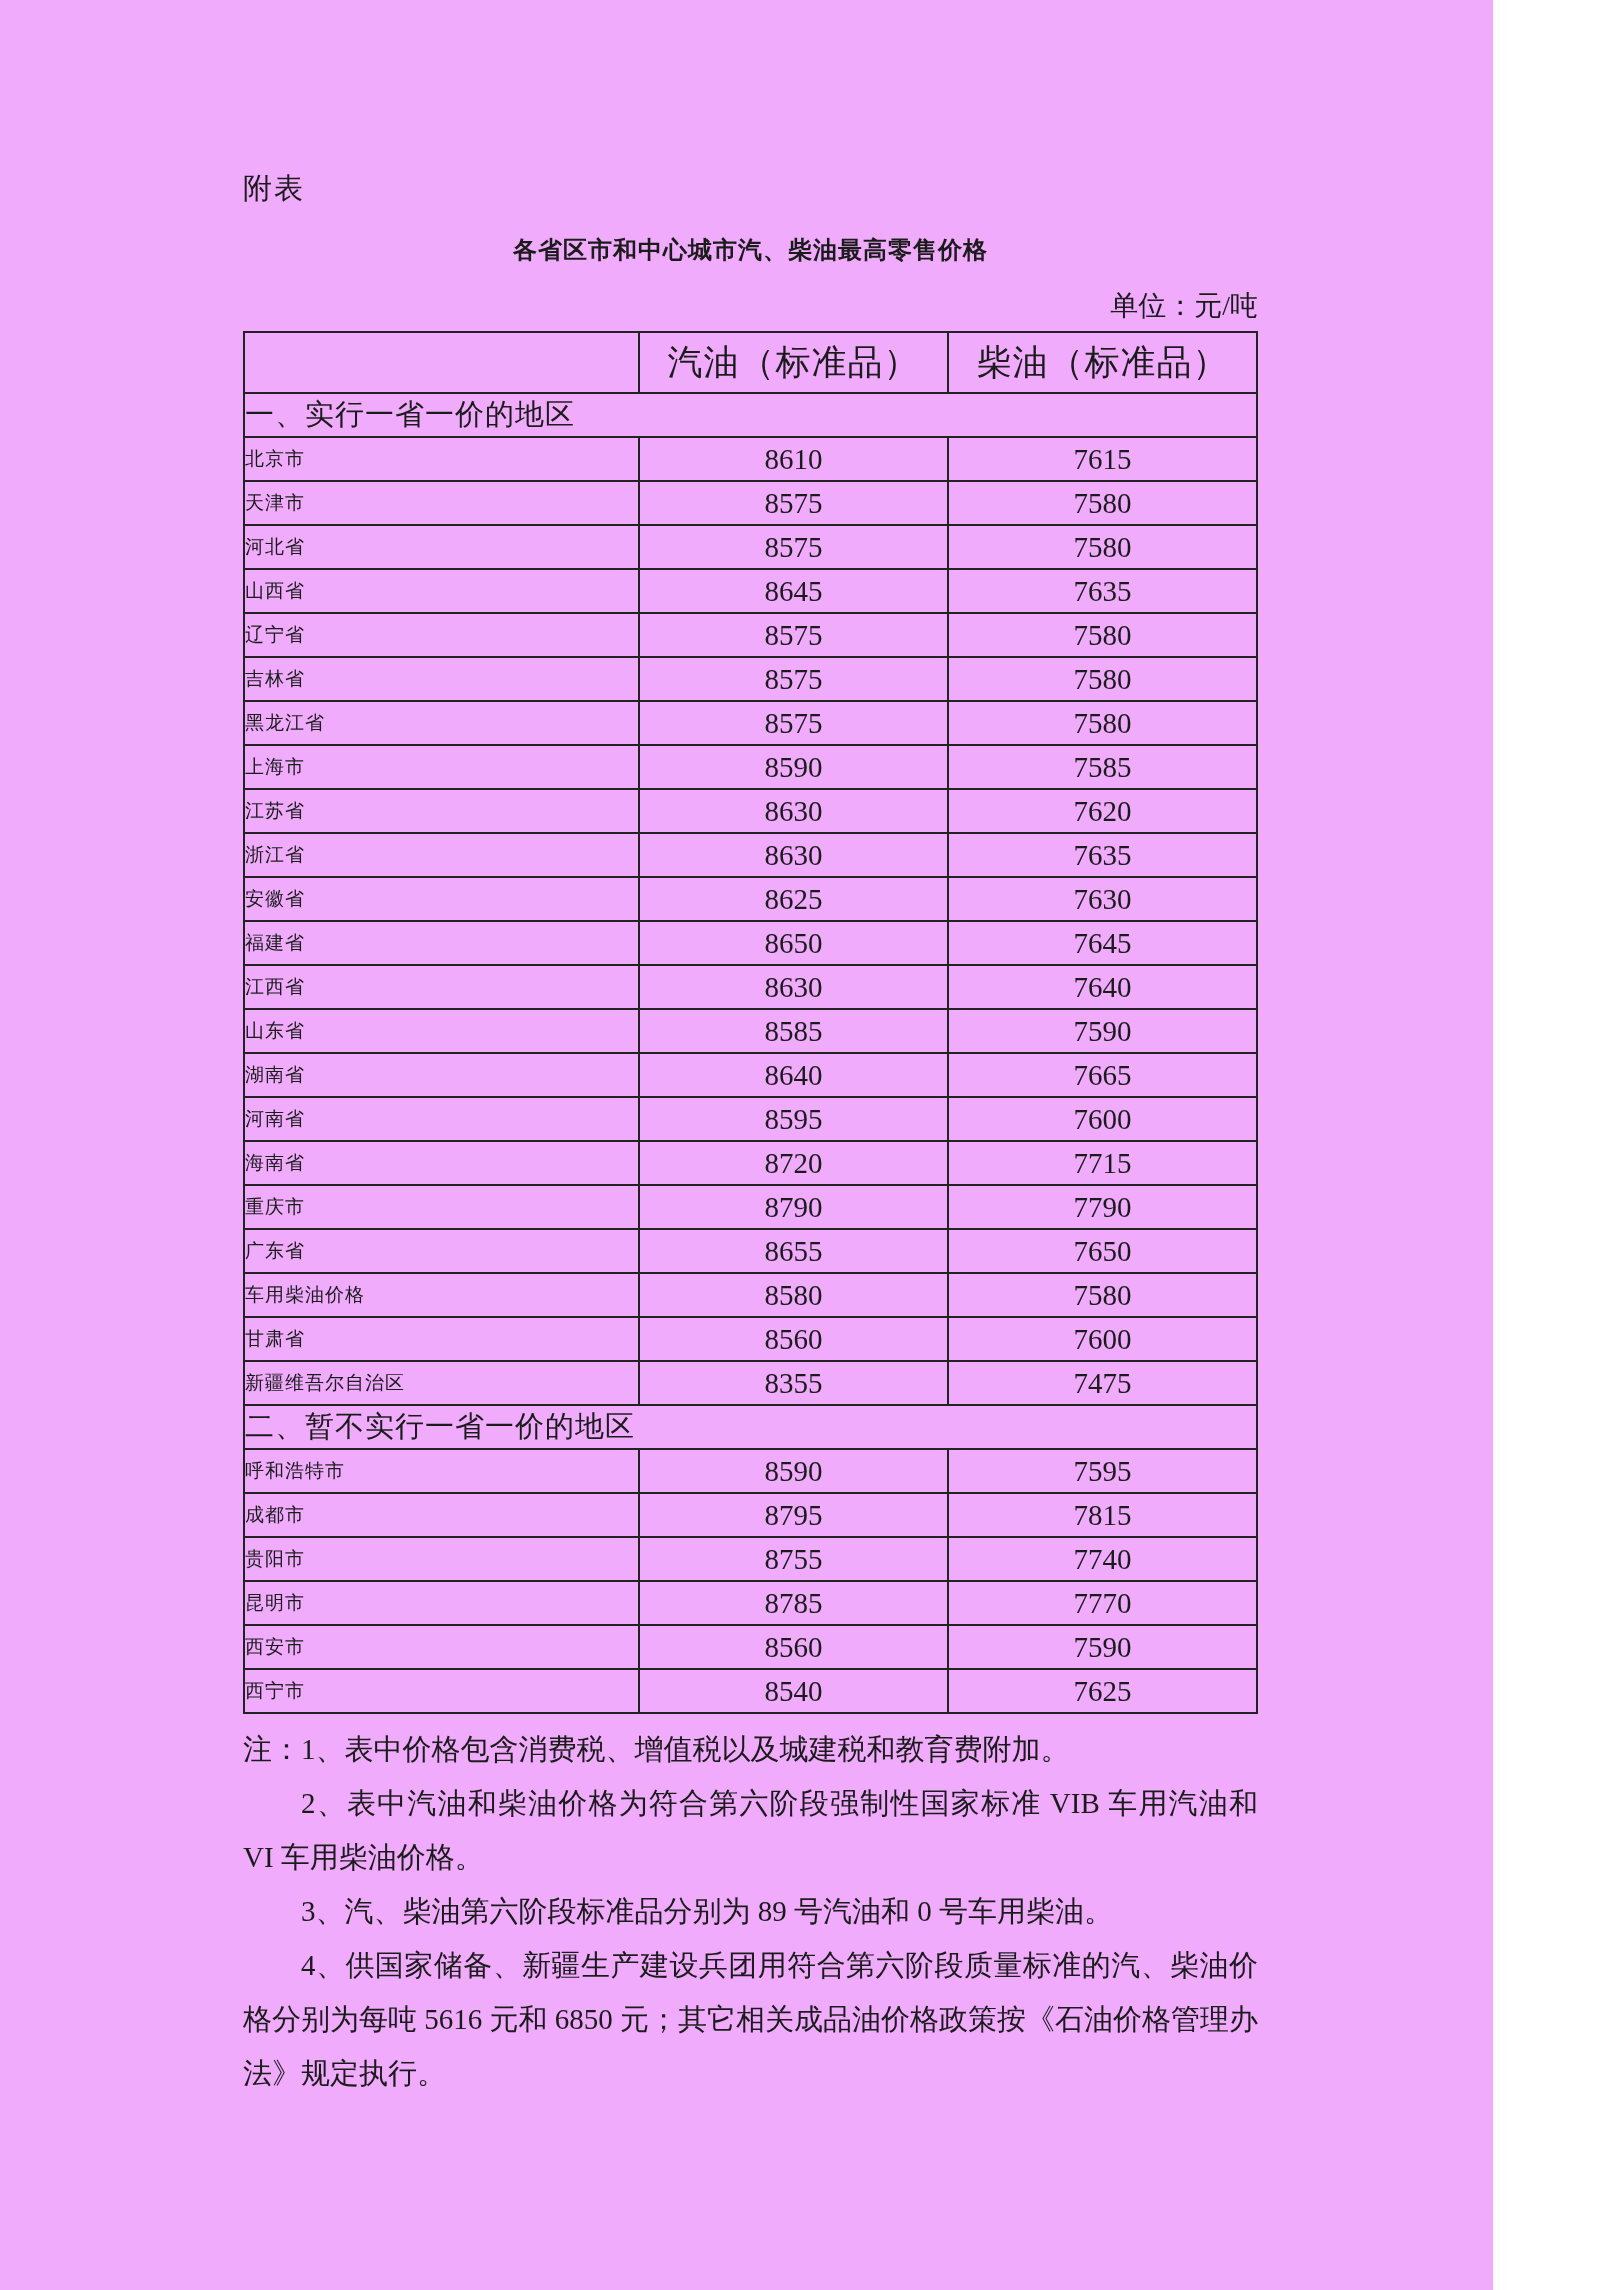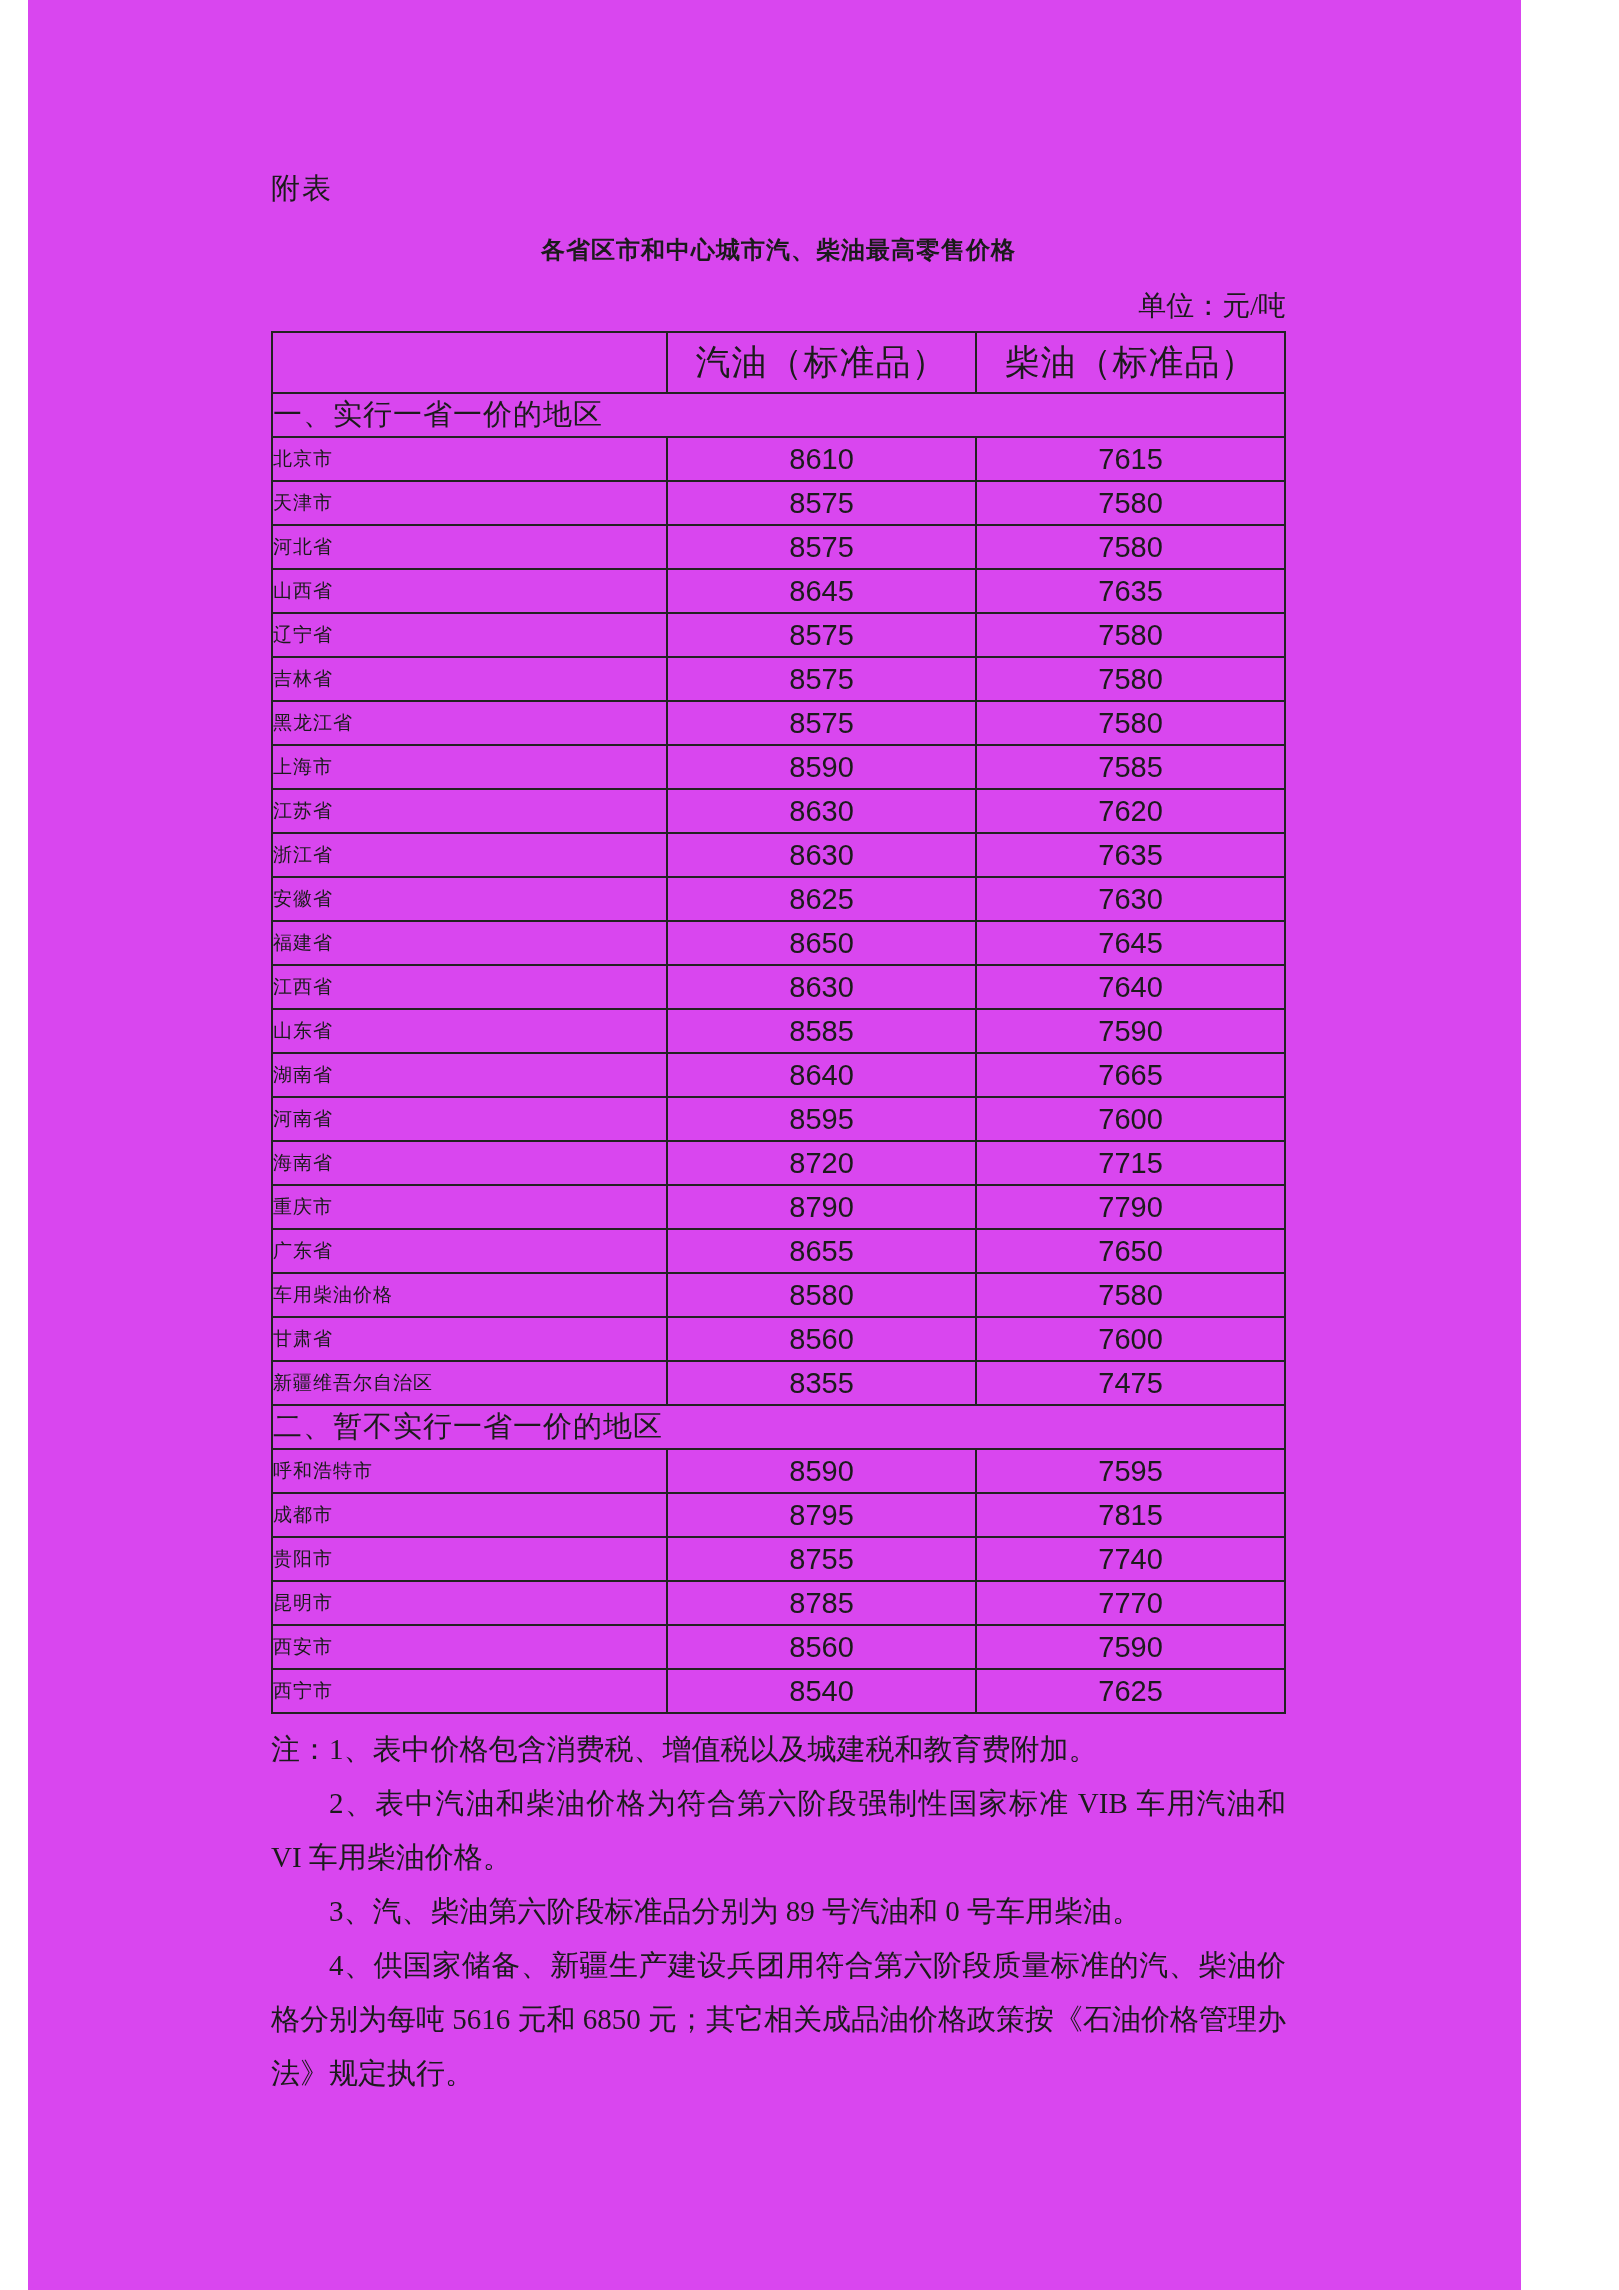--- a/index.html
+++ b/index.html
@@ -6,23 +6,22 @@
   body {
     width: 1619px; height: 2291px;
     font-family: "Liberation Serif", "DejaVu Serif", serif;
     color: #1b1b1b;
     -webkit-font-smoothing: antialiased;
   }
   .page {
     box-sizing: border-box;
     width: 1493px; height: 2291px;
     padding: 167px 235px 0 243px;
-    background: #d946ef;
+    background: #f0abfc;
     overflow: hidden;
-    margin-left: 28px;
   }
   .doc-label {
     font-size: 29px; line-height: 43px;
     letter-spacing: 2px;
   }
   .doc-title {
     font-family: "Liberation Sans", sans-serif;
     font-weight: bold;
     font-size: 24px; line-height: 47px;
     text-align: center;
@@ -65,21 +64,21 @@
     height: 42px;
     font-size: 19px;
     text-align: left;
     padding-left: 63px;
     letter-spacing: 1px;
   }
   td.num {
     height: 42px;
     font-size: 29px;
     text-align: center;
-    font-family: Liberation Sans, sans-serif;
+    font-family: Liberation Serif, serif;
   }
   .notes {
     margin-top: 7.8px;
     font-size: 29px;
     line-height: 54px;
     text-align: justify;
   }
   .notes p { margin: 0; }
   .notes p.indent { text-indent: 2em; }
 </style>

